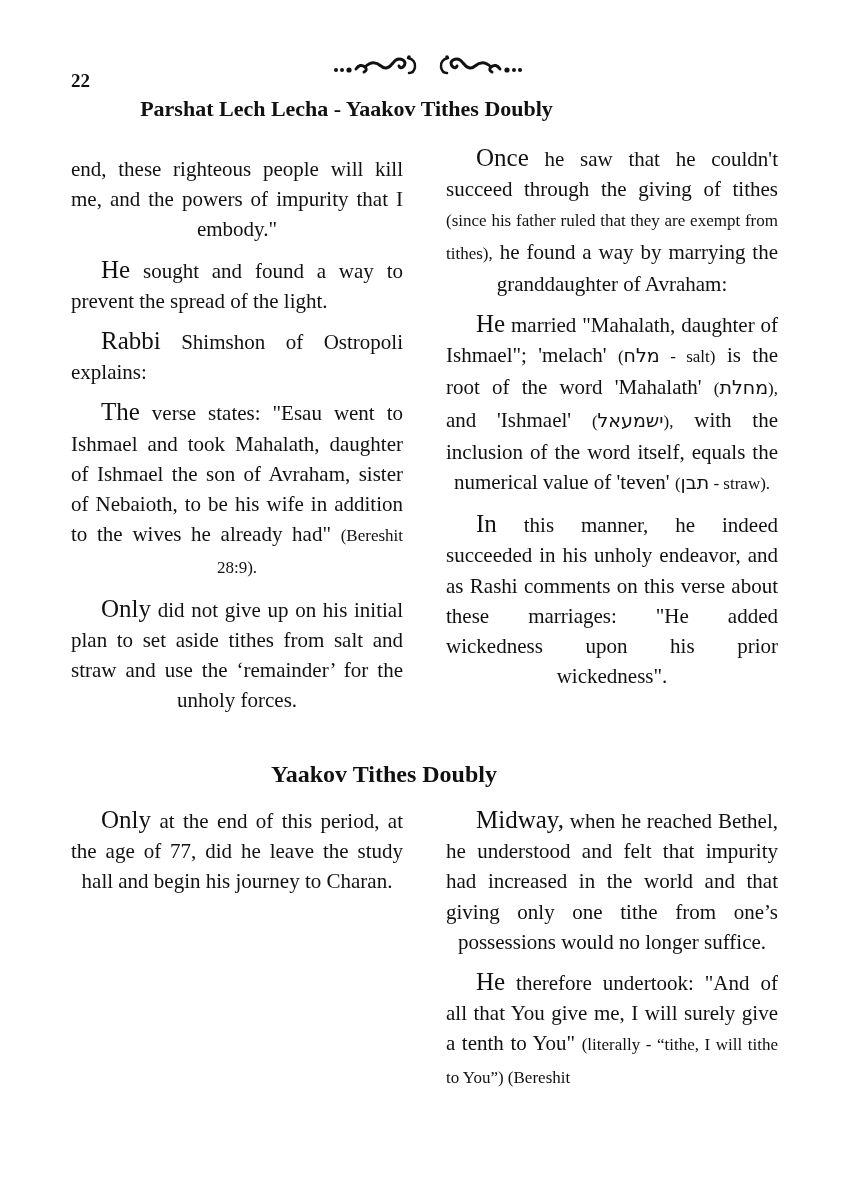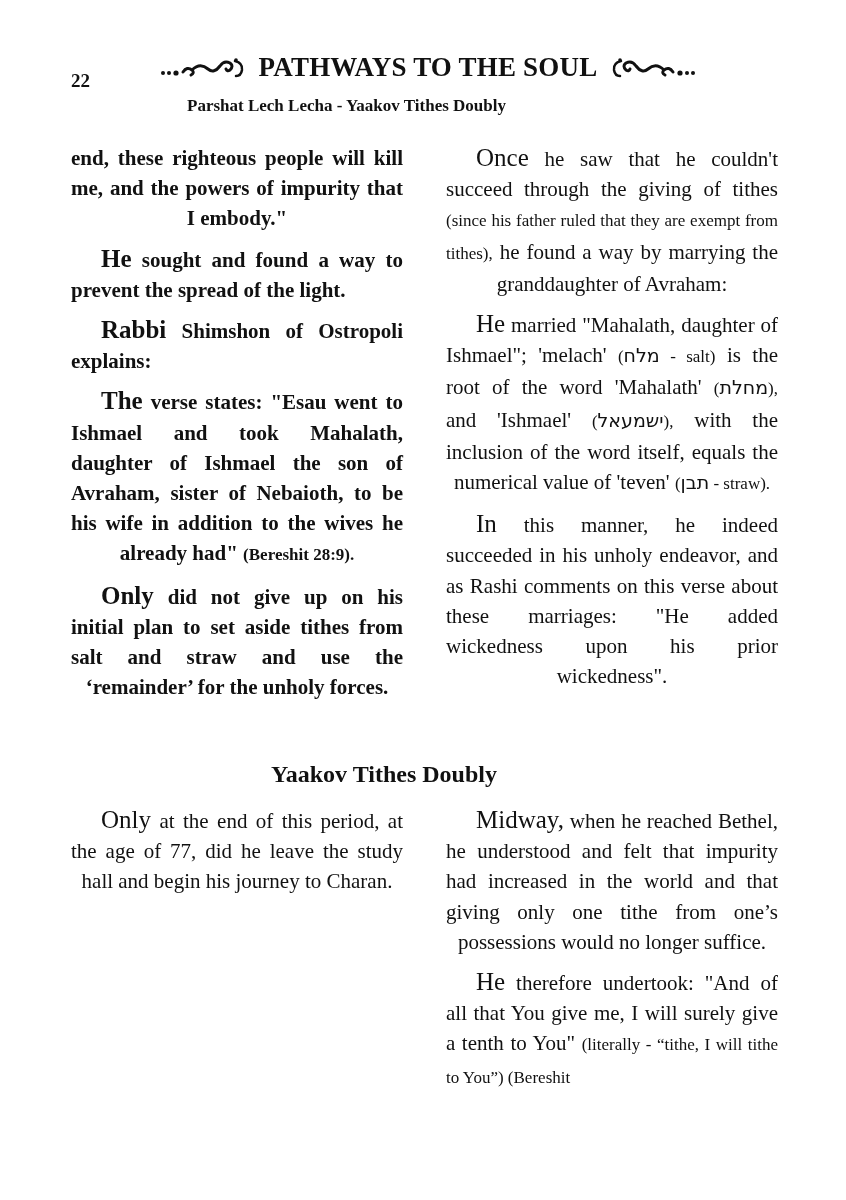--- a/index.html
+++ b/index.html
@@ -1,21 +1,21 @@
 <!DOCTYPE html>
 <html><head>
   <meta charset="utf-8">
   <style>
     html, body { margin: 0; padding: 0; background: #ffffff; }
     body { width: 846px; height: 1200px; position: relative; overflow: hidden; color: #111; font-family: "Liberation Serif", serif; }
     .page-number { position: absolute; left: 71px; top: 70px; font-size: 19px; font-weight: bold; }
     .running-head { position: absolute; left: 128px; top: 52px; width: 600px; display: flex; align-items: center; justify-content: center; }
     .running-head .title { font-size: 27px; font-weight: bold; letter-spacing: 0.2px; margin: 0 4px; white-space: nowrap; }
     .ornament { width: 98px; height: 26px; display: inline-block; }
-    .subtitle { position: absolute; left: 0; width: 693px; top: 96px; text-align: center; font-size: 17px; font-weight: bold; }
+    .subtitle { position: absolute; left: 0; width: 693px; top: 96px; text-align: center; font-size: 22px; font-weight: bold; }
     .col { position: absolute; width: 332px; font-size: 21px; line-height: 30.2px; }
     .col-left { left: 71px; }
     .col-right { left: 446px; }
     .col p { margin: 0 0 10px 0; text-align: justify; text-indent: 30px; hyphens: none; }
     .col p .lead { font-size: 25px; }
     .col p .small { font-size: 17px; }
     .col p.cl { text-align-last: center; }
     .section-heading { position: absolute; left: 0; width: 768px; top: 761px; text-align: center; font-size: 24px; font-weight: bold; }
     .heb { font-family: "DejaVu Sans", sans-serif; font-size: 19px; }
   </style>
@@ -25,33 +25,32 @@
 <div class="page-number">22</div>
 <div class="running-head">
   <svg class="ornament" viewBox="0 0 98 26">
     <circle cx="6" cy="18" r="2" fill="#111"></circle>
     <circle cx="12" cy="18" r="2" fill="#111"></circle>
     <circle cx="19" cy="18" r="2.6" fill="#111"></circle>
     <path d="M26 17 q4 -6 9 -2 q3 3 -1 5 M35 15 q8 -8 16 -1 q6 5 12 -3 q4 -6 10 -3 q4 3 0 7 q-3 2 -4 -1" fill="none" stroke="#111" stroke-width="3" stroke-linecap="round"></path>
     <path d="M78 6 q8 2 7 9 q-1 6 -6 6" fill="none" stroke="#111" stroke-width="2.5" stroke-linecap="round"></path>
     <circle cx="79" cy="5" r="1.8" fill="#111"></circle>
   </svg>
-  <span class="title">PATHWAYS TO THE SOUL</span>
   <svg class="ornament" viewBox="0 0 98 26" style="transform: scaleX(-1);">
     <circle cx="6" cy="18" r="2" fill="#111"></circle>
     <circle cx="12" cy="18" r="2" fill="#111"></circle>
     <circle cx="19" cy="18" r="2.6" fill="#111"></circle>
     <path d="M26 17 q4 -6 9 -2 q3 3 -1 5 M35 15 q8 -8 16 -1 q6 5 12 -3 q4 -6 10 -3 q4 3 0 7 q-3 2 -4 -1" fill="none" stroke="#111" stroke-width="3" stroke-linecap="round"></path>
     <path d="M78 6 q8 2 7 9 q-1 6 -6 6" fill="none" stroke="#111" stroke-width="2.5" stroke-linecap="round"></path>
     <circle cx="79" cy="5" r="1.8" fill="#111"></circle>
   </svg>
 </div>
 <div class="subtitle">Parshat Lech Lecha - Yaakov Tithes Doubly</div>
 
-<div class="col col-left" style="top: 143px; font-weight: bold;">
+<div class="col col-left" style="top: 154px;">
   <p class="cl" style="text-indent:0;">
     <span>end, these righteous people will kill me, and the powers of impurity that I embody."</span>
   </p>
   <p>
     <span class="lead">He</span><span> sought and found a way to prevent the spread of the light.</span>
   </p>
   <p>
     <span class="lead">Rabbi</span><span> Shimshon of Ostropoli explains:</span>
   </p>
   <p class="cl">

